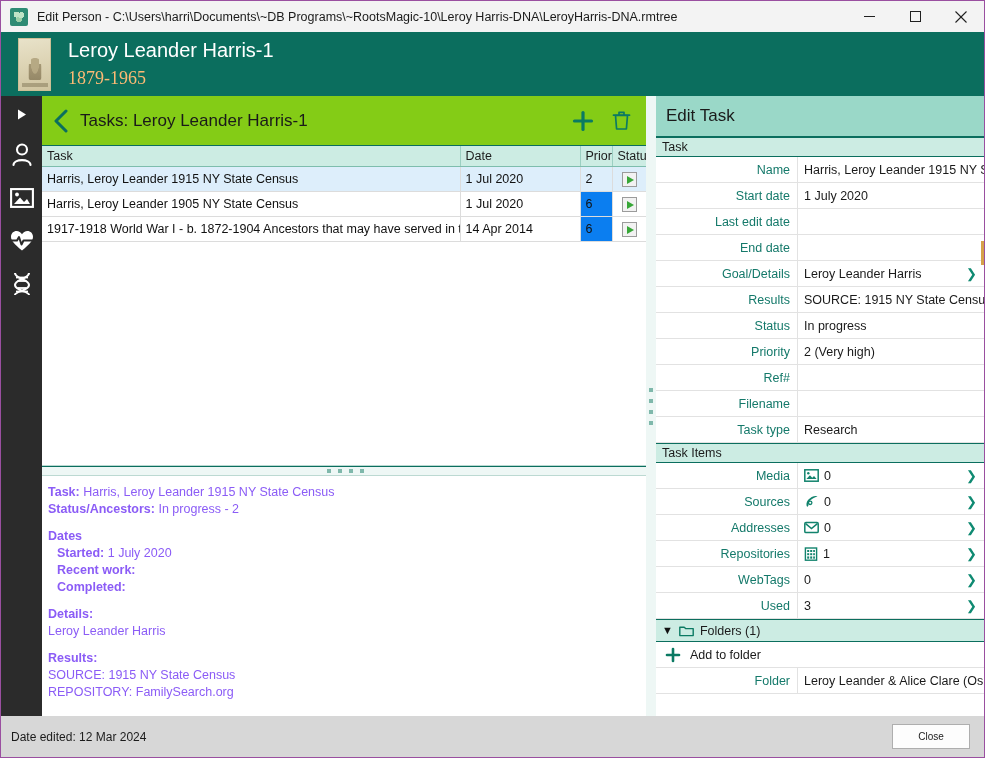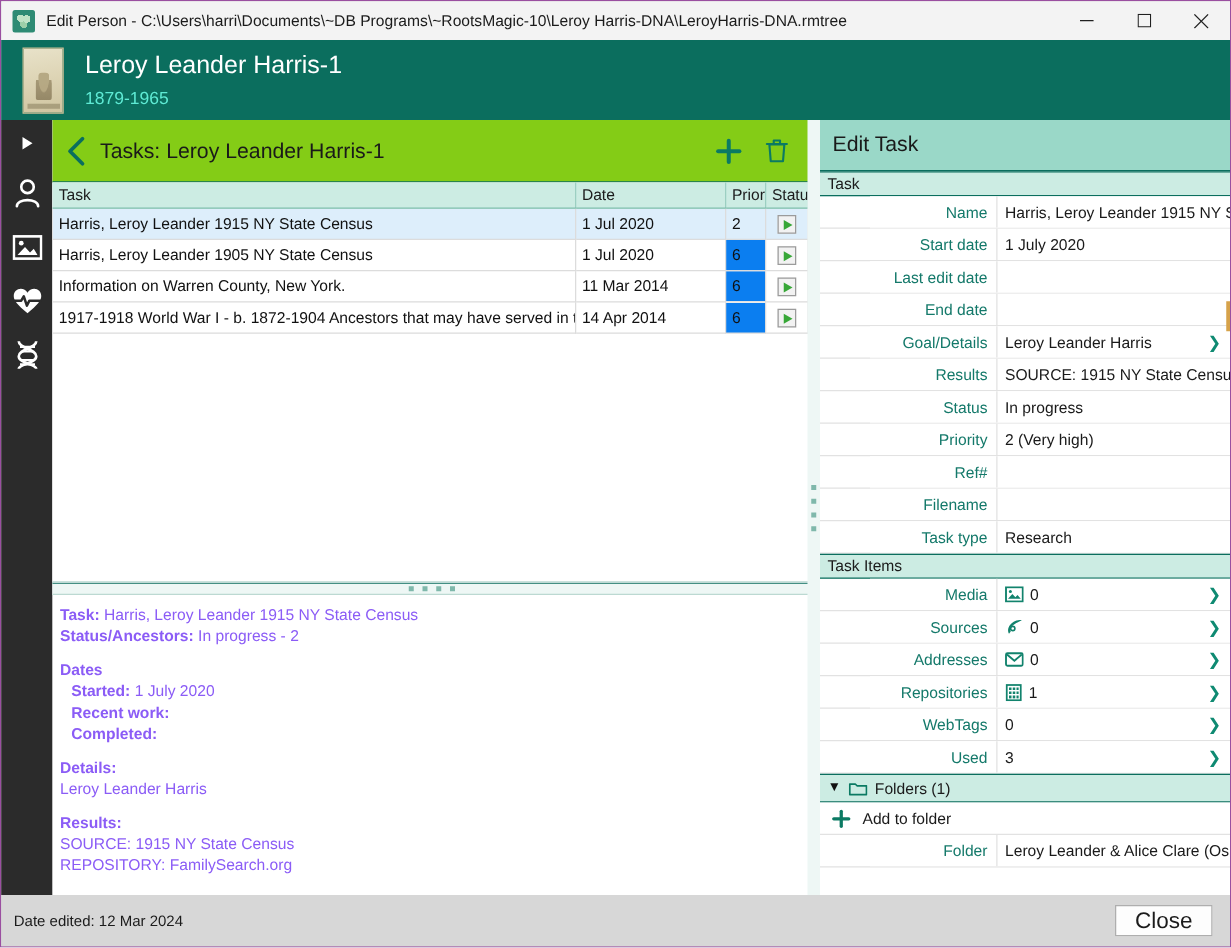--- a/index.html
+++ b/index.html
@@ -63,21 +63,21 @@
     background: radial-gradient(ellipse at 50% 18%, #b0a27c 0 4px, transparent 4.5px),
                 linear-gradient(to bottom, transparent 0 26%, #9d8f6c 26%, #8b7d5c 100%);
     border-radius: 40% 40% 12% 12%;
     opacity: .85;
   }
   .avatar .base {
     position: absolute; left: 3px; bottom: 3px; width: 26px; height: 4px;
     background: rgba(120,108,78,.45);
   }
   .person-name { color: #ffffff; font-size: 20px; line-height: 1; }
-  .person-dates { color: #5eead4; font-size: 14px; margin-top: 8px; }
+  .person-dates { color: #fdba74; font-size: 18px; margin-top: 8px; font-family: Liberation Serif, serif; }
 
   
   .rail {
     position: absolute; left: 0; top: 95px; width: 41px; height: 620px;
     background: #2b2b2b;
   }
   .rail-item {
     width: 41px; height: 43px; display: flex; align-items: center; justify-content: center;
     color: #ffffff;
   }
@@ -189,21 +189,21 @@
 
   
   .footer {
     position: absolute; left: 0; bottom: 0; width: 983px; height: 41px;
     background: #d7d7d7; display: flex; align-items: center;
   }
   .footer-text { font-size: 12px; color: #1b1b1b; margin-left: 10px; }
   .close-btn {
     margin-left: auto; margin-right: 14px; width: 78px; height: 25px;
     background: #fdfdfd; border: 1px solid #aeaeae;
-    font-size: 18px; color: #1b1b1b;
+    font-size: 10px; color: #1b1b1b;
     display: flex; align-items: center; justify-content: center;
   }
   .scroll-tick {
     position: absolute; right: 0; top: 145px; width: 3px; height: 24px; background: #d6a24a;
   }
 </style>
 </head>
 <body>
 
 <div id="app">
@@ -329,26 +329,20 @@
             <td class="prio magenta">2</td>
             <td class="status"><span class="play-chip"></span></td>
           </tr>
           <tr>
             <td>Harris, Leroy Leander 1905 NY State Census</td>
             <td>1 Jul 2020</td>
             <td class="prio blue">6</td>
             <td class="status"><span class="play-chip"></span></td>
           </tr>
           <tr>
-            <td>Information on Warren County, New York.</td>
-            <td>11 Mar 2014</td>
-            <td class="prio blue">6</td>
-            <td class="status"><span class="play-chip"></span></td>
-          </tr>
-          <tr>
             <td>1917-1918 World War I  - b. 1872-1904  Ancestors that may have served in the</td>
             <td>14 Apr 2014</td>
             <td class="prio blue">6</td>
             <td class="status"><span class="play-chip"></span></td>
           </tr>
         </tbody>
       </table>
     </div>
 
     <div class="h-splitter">

